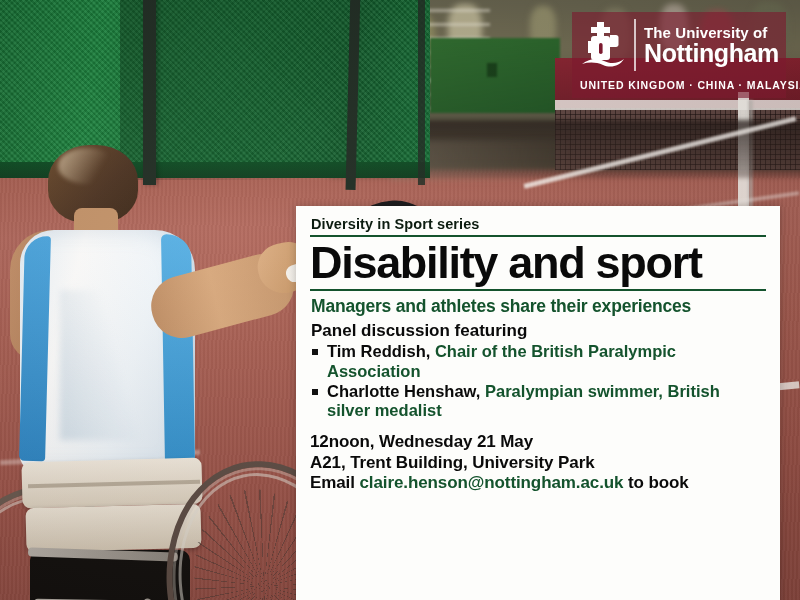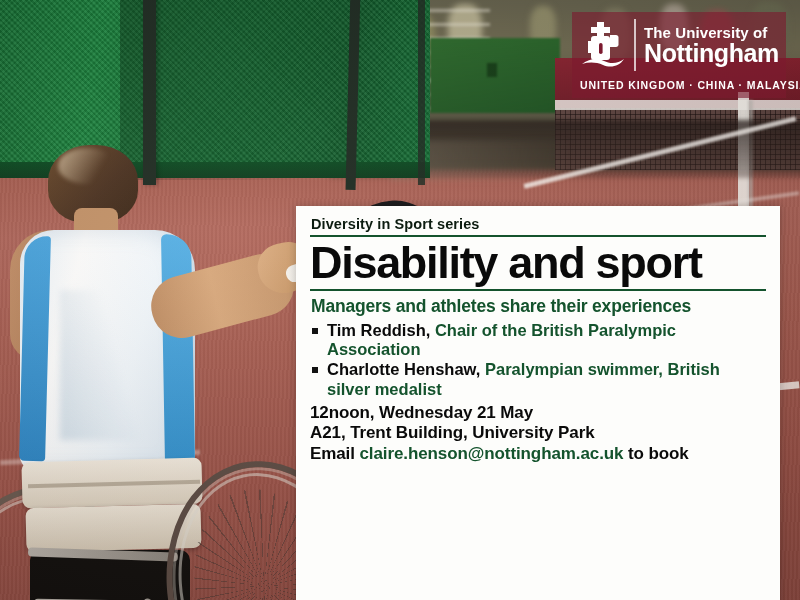--- a/index.html
+++ b/index.html
@@ -229,21 +229,21 @@
   }
   .bullets{list-style:none;margin:0;padding:0;}
   .bullet{
     position:relative;padding-left:17px;margin-bottom:1px;
     font-size:16.5px;font-weight:bold;line-height:1.17;color:#14532d;
   }
   .bullet:before{
     content:"";position:absolute;left:2px;top:7px;width:6px;height:6px;background:#111;
   }
   .bullet .nm{color:#0a0a0a;}
-  .details{margin-top:4px;}
+  .details{margin-top:12px;}
   .dline{
     color:#0a0a0a;font-size:17px;font-weight:bold;line-height:1.2;letter-spacing:-.1px;
   }
   .email{color:#14532d;}
 </style>
 </head>
 <body>
 
 <div class="poster">
 
@@ -352,20 +352,21 @@
   <div class="panel">
 
     <div class="kicker">Diversity in Sport series</div>
     <div class="rule"></div>
 
     <h1 class="headline">Disability and sport</h1>
 
     <div class="rule"></div>
     <div class="subhead">Managers and athletes share their experiences</div>
 
+    <div class="panel-lead">Panel discussion featuring</div>
 
     <ul class="bullets">
       <li class="bullet"><span class="nm">Tim Reddish,</span> <span>Chair of the British Paralympic Association</span></li>
       <li class="bullet"><span class="nm">Charlotte Henshaw,</span> <span>Paralympian swimmer, British silver medalist</span></li>
     </ul>
 
     <div class="details">
       <div class="dline">12noon, Wednesday 21 May</div>
       <div class="dline">A21, Trent Building, University Park</div>
       <div class="dline"><span>Email </span><span class="email">claire.henson@nottingham.ac.uk</span><span> to book</span></div>

